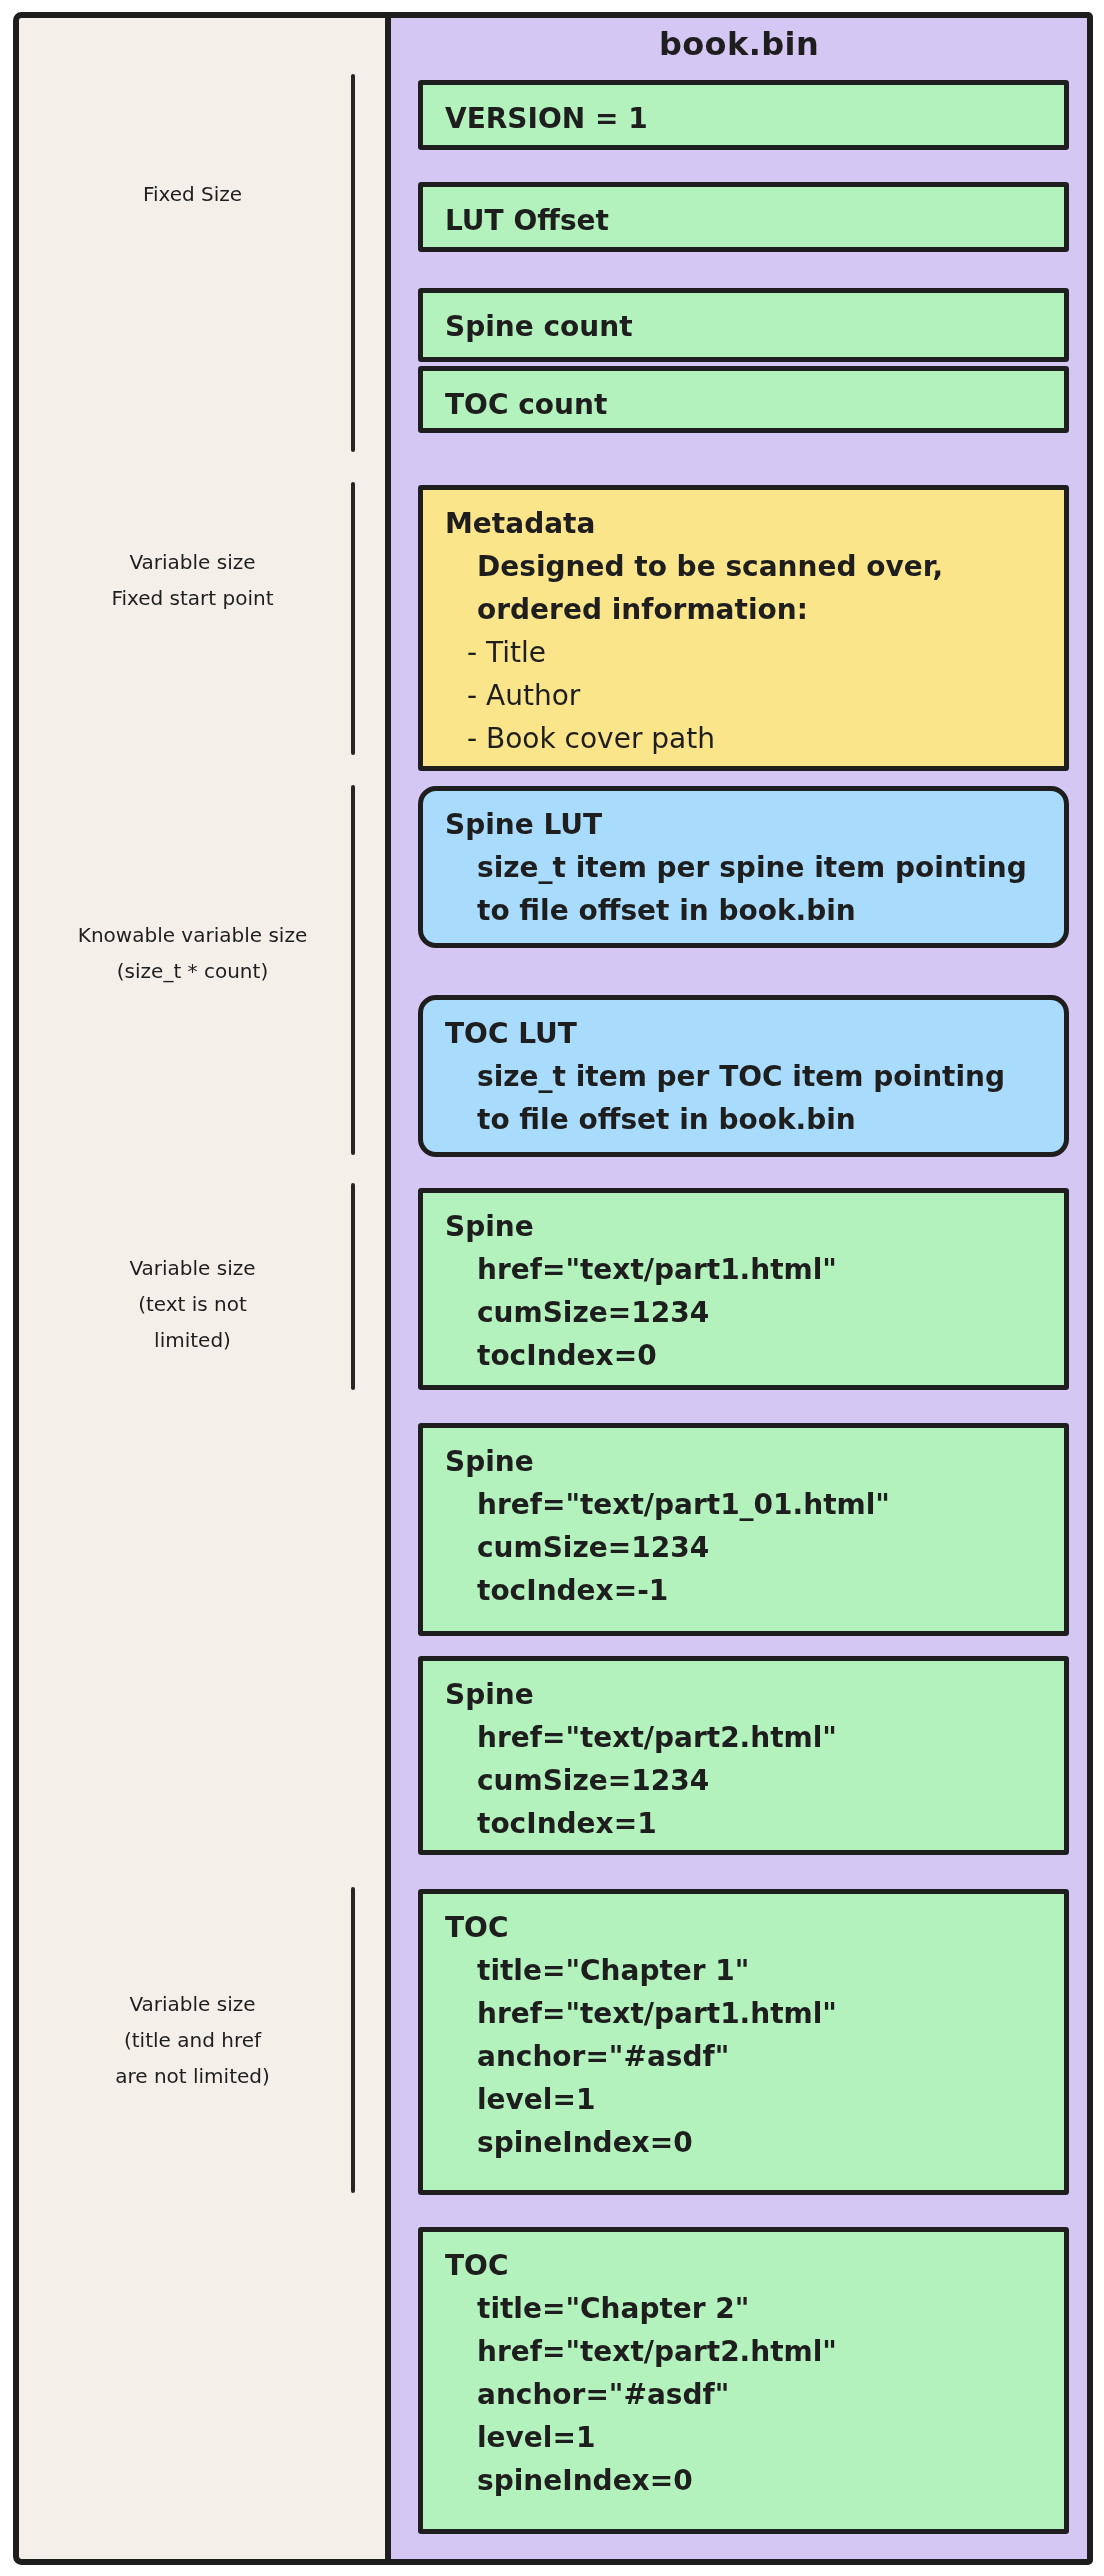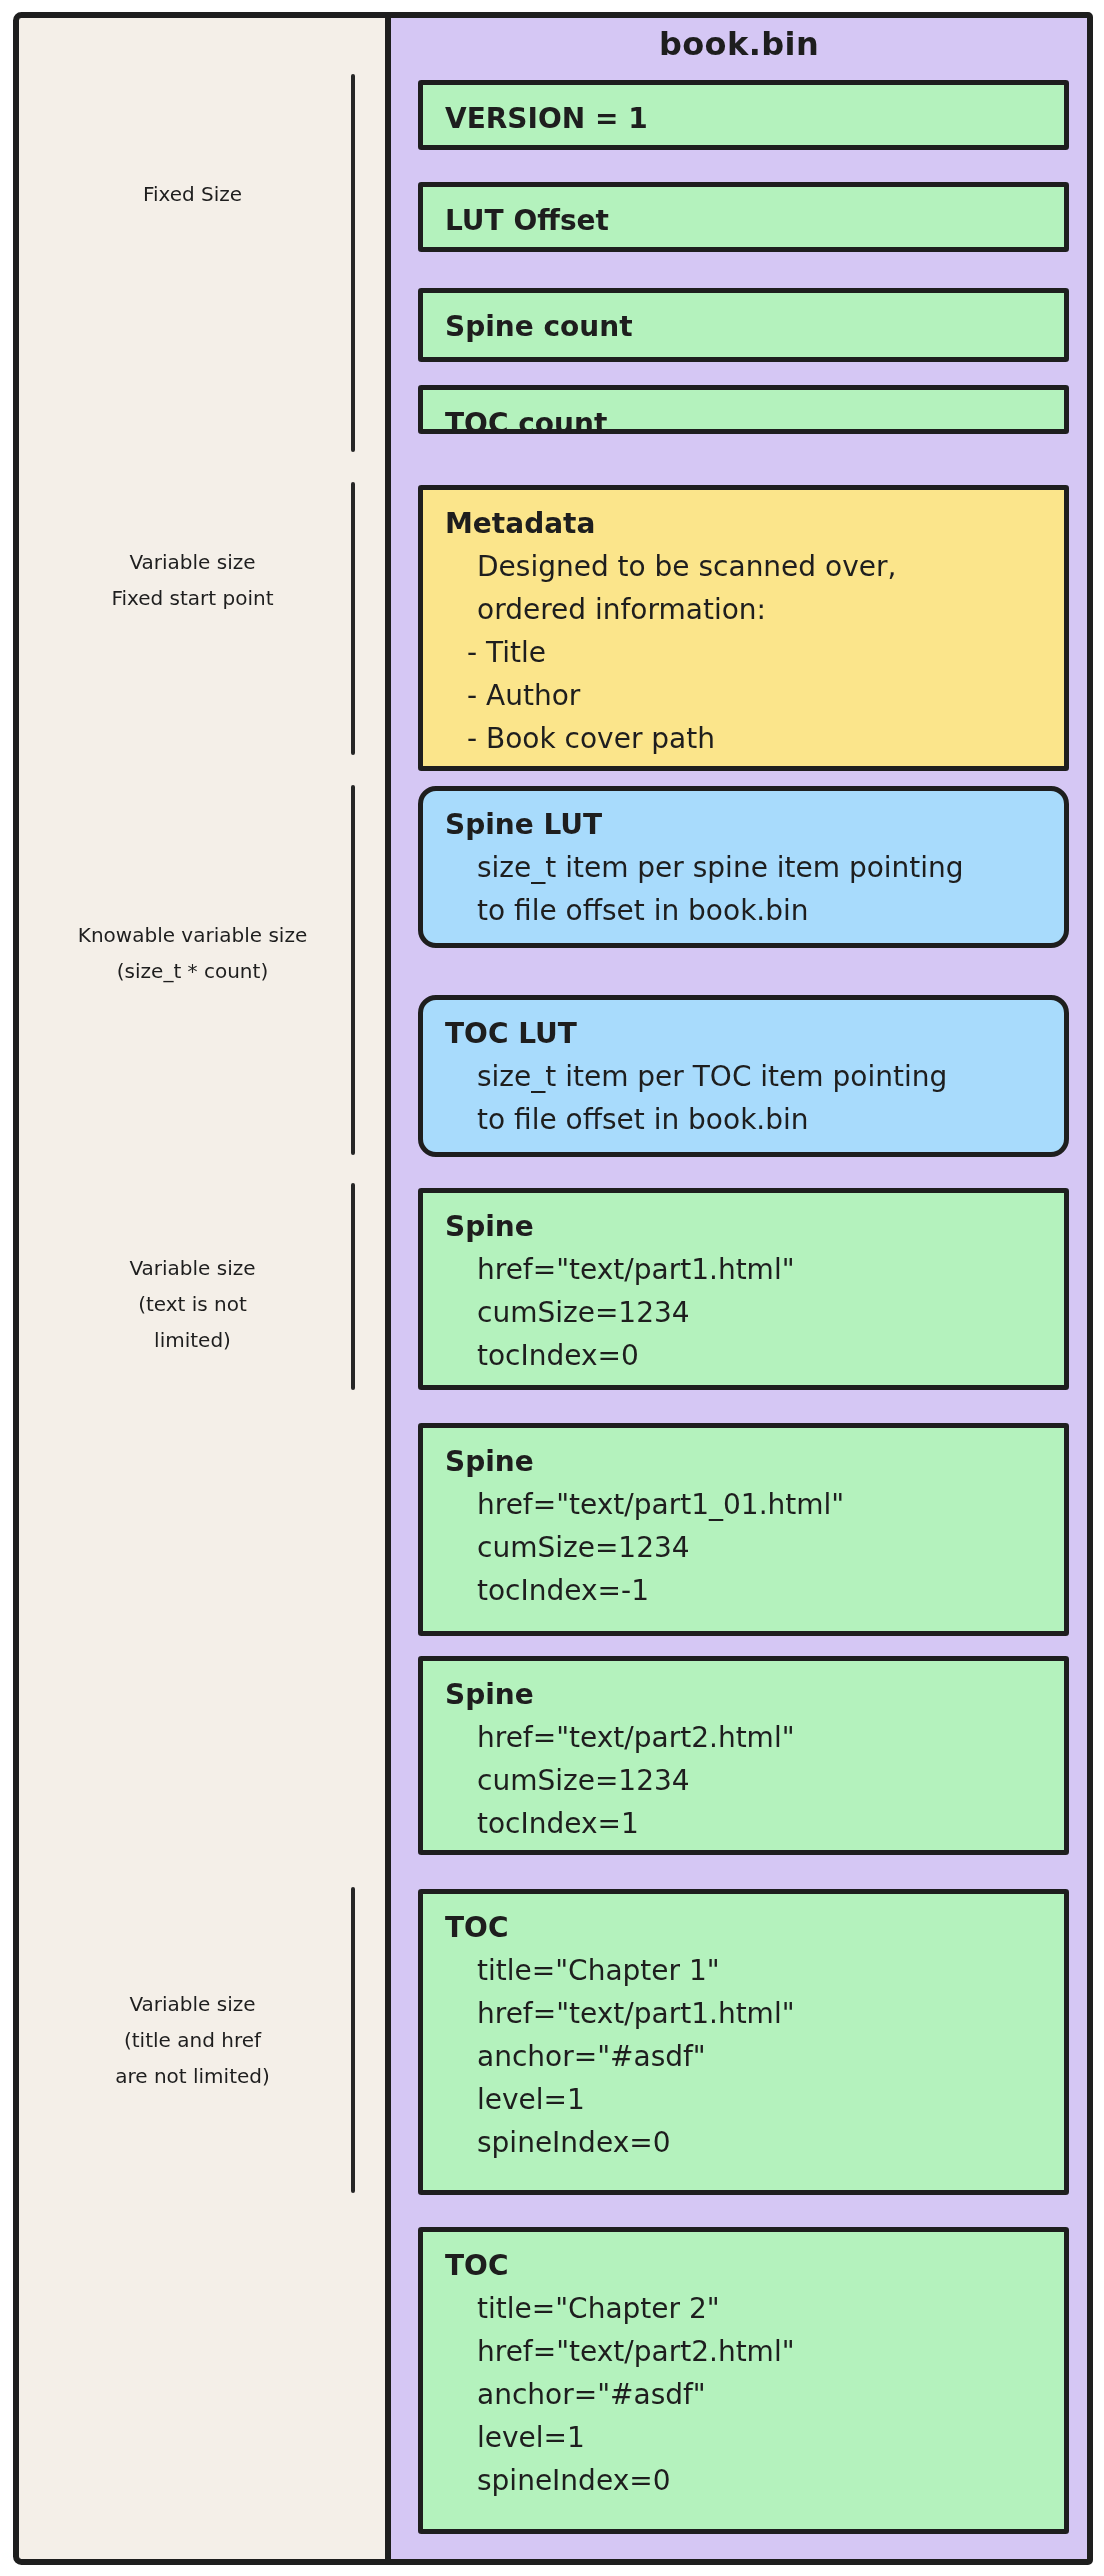--- a/index.html
+++ b/index.html
@@ -15,21 +15,21 @@
          background:var(--purple);border:6.7px solid var(--ink);border-radius:5px;}
   .panel-title{position:absolute;left:385px;top:25px;width:708px;text-align:center;
          font-size:32px;font-weight:bold;letter-spacing:0.4px;}
   .box{position:absolute;left:418px;width:651px;border:5.9px solid var(--ink);
        border-radius:3.3px;padding-top:11.7px;}
   .box.green{background:var(--green);}
   .box.yellow{background:var(--yellow);}
   .box.blue{background:var(--blue);border-radius:18px;}
   .ln{font-size:28px;line-height:43px;white-space:pre;}
   .i0{padding-left:22px;font-weight:bold;}
-  .i1{padding-left:54px;}
+  .i1{padding-left:54px;font-weight:bold;}
   .i2{padding-left:44px;}
   .bracket{position:absolute;left:351px;width:4.2px;background:#262626;border-radius:2.5px;}
   .side-label{position:absolute;left:46px;width:293px;text-align:center;
        font-size:20px;line-height:36px;}
 </style>
 </head>
 <body>
 
 <div class="canvas">
 
@@ -68,21 +68,21 @@
 
   <div class="box green" style="top:80px;height:70px">
     <div class="ln i0">VERSION = 1</div>
   </div>
   <div class="box green" style="top:182px;height:70px">
     <div class="ln i0">LUT Offset</div>
   </div>
   <div class="box green" style="top:288px;height:74px">
     <div class="ln i0">Spine count</div>
   </div>
-  <div class="box green" style="top:385px;height:49px">
+  <div class="box green" style="top:366px;height:67px">
     <div class="ln i0">TOC count</div>
   </div>
 
   <div class="box yellow" style="top:485px;height:286px">
     <div class="ln i0">Metadata</div>
     <div class="ln i1">Designed to be scanned over,</div>
     <div class="ln i1">ordered information:</div>
     <div class="ln i2">- Title</div>
     <div class="ln i2">- Author</div>
     <div class="ln i2">- Book cover path</div>

